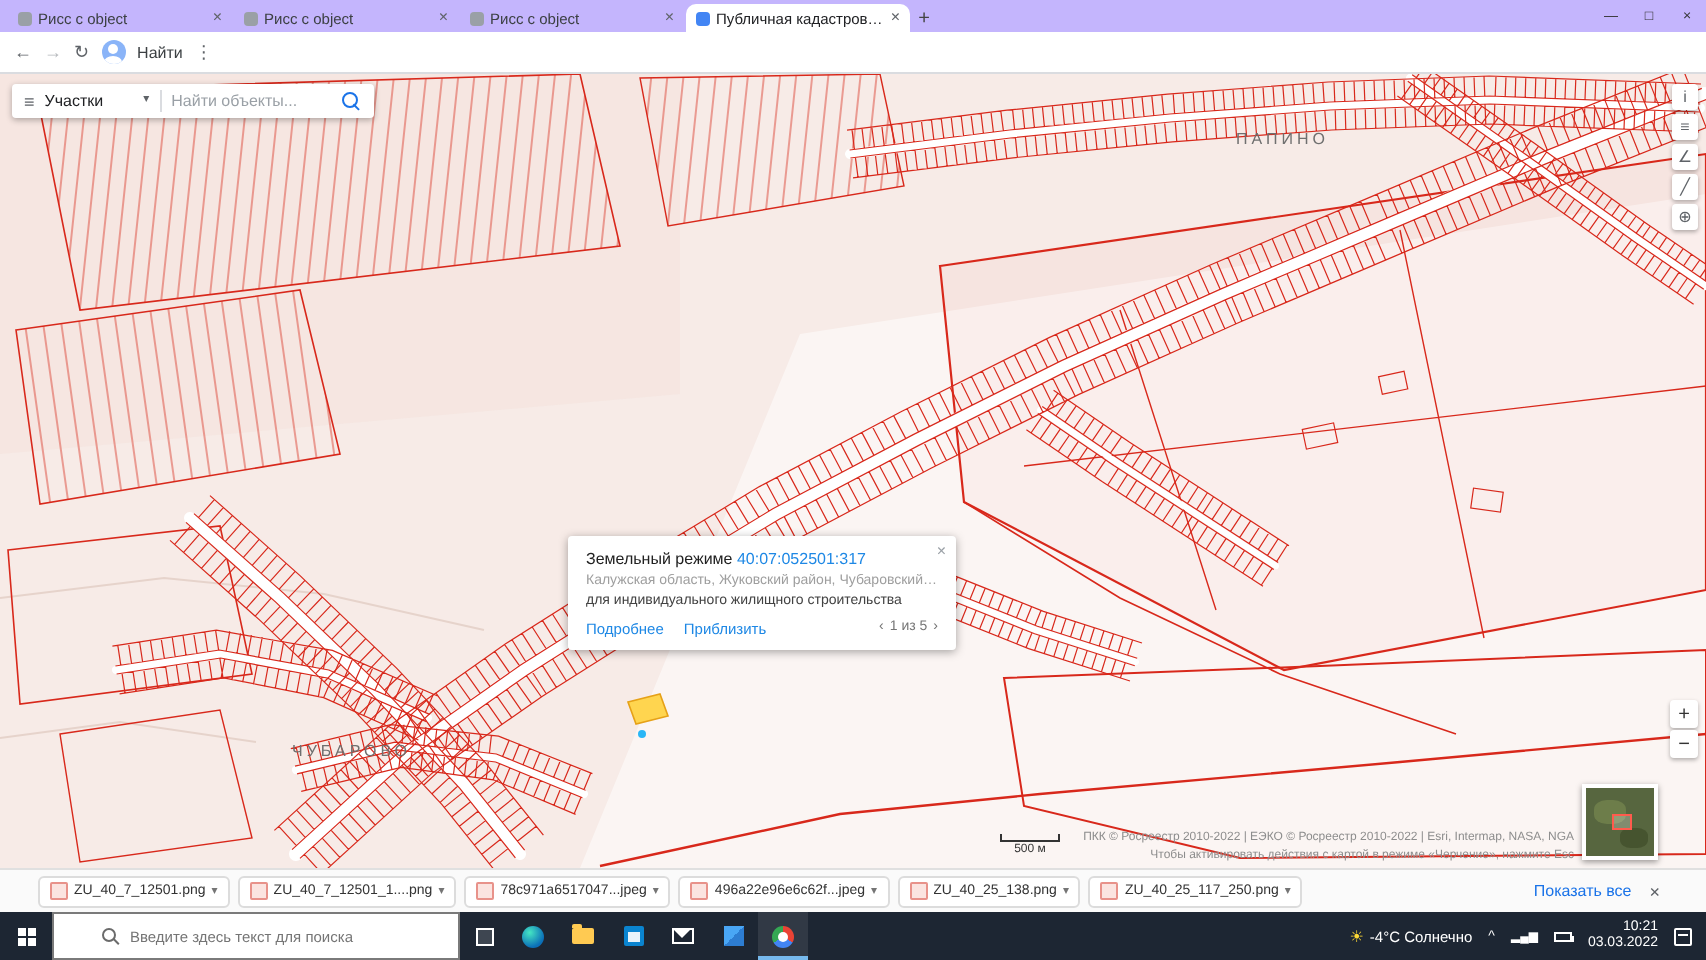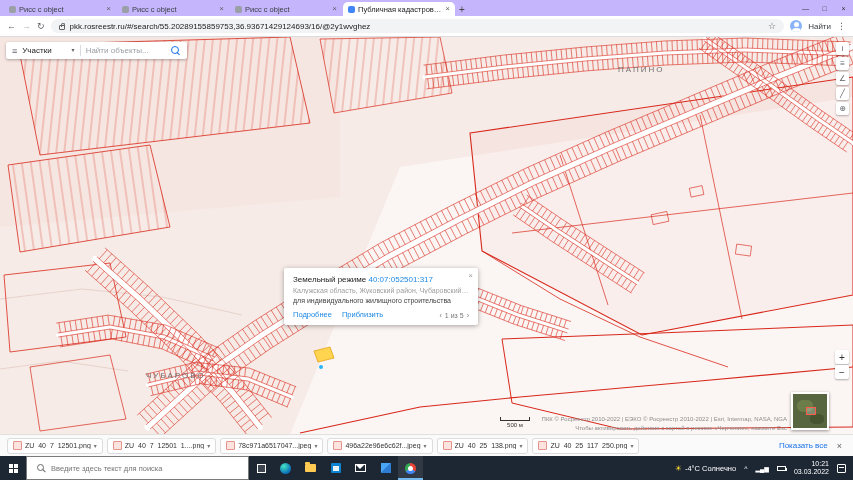--- a/index.html
+++ b/index.html
@@ -50,21 +50,21 @@
 
 .map-toolbar{position:absolute;right:4px;top:5px;display:flex;flex-direction:column;gap:2px;z-index:4}
 .mt-btn{width:13px;height:13px;background:#fff;border-radius:2px;box-shadow:0 1px 2px rgba(0,0,0,.3);display:flex;align-items:center;justify-content:center;font-size:8px;color:#5f6368}
 
 .popup{position:absolute;left:284px;top:231px;width:194px;background:#fff;border-radius:2px;box-shadow:0 1px 5px rgba(0,0,0,.35);padding:7px 9px 6px;z-index:5}
 .pp-close{position:absolute;right:5px;top:3px;font-size:8px;color:#9aa0a6}
 .pp-title{font-size:8px;color:#212121}
 .pp-num{color:#1e88e5}
 .pp-addr{font-size:7px;color:#9e9e9e;margin-top:3px;white-space:nowrap;overflow:hidden;text-overflow:ellipsis}
 .pp-usage{font-size:7px;color:#424242;margin-top:3px}
-.pp-footer{display:flex;align-items:flex-end;margin-top:6px}
+.pp-footer{display:flex;align-items:flex-start;margin-top:6px}
 .pp-link{font-size:7.5px;color:#1e88e5;margin-right:10px}
 .pp-pager{margin-left:auto;font-size:7px;color:#757575;display:flex;gap:3px;align-items:center}
 
 .map-label{position:absolute;font-size:8px;letter-spacing:2px;color:#6f6f6f;z-index:2}
 #lbl-papino{left:618px;top:28px}
 #lbl-chub{left:146px;top:334px}
 
 .zoom{position:absolute;right:4px;top:313px;display:flex;flex-direction:column;gap:1px;z-index:4}
 .zoom button{width:14px;height:14px;background:#fff;border:none;border-radius:2px;box-shadow:0 1px 2px rgba(0,0,0,.3);font-size:10px;color:#333;display:flex;align-items:center;justify-content:center;font-family:inherit;padding:0}
 
@@ -73,35 +73,35 @@
 .inset .blob2{position:absolute;right:3px;bottom:4px;width:14px;height:10px;background:#46542f;border-radius:40%}
 .inset .vp{position:absolute;left:13px;top:13px;width:10px;height:8px;border:1px solid #ff5b4d;background:rgba(255,255,255,.25)}
 
 .scalebar{position:absolute;left:500px;bottom:6px;z-index:2;color:#333}
 .sb-line{width:30px;height:4px;border-left:1px solid #333;border-right:1px solid #333;border-bottom:1px solid #333}
 .sb-label{font-size:6px;text-align:center;margin-top:1px}
 
 .attribution{position:absolute;right:66px;bottom:2px;text-align:right;font-size:6px;color:#8d8d8d;line-height:1.4;z-index:2;max-width:420px}
 
 
-.downloads{height:22px;background:#fafafa;border-top:1px solid #e0e0e0;display:flex;align-items:center;gap:4px;padding:0 7px;flex:0 0 auto}
+.downloads{height:22px;background:#fafafa;border-top:1px solid #e0e0e0;display:flex;align-items:center;gap:4px;padding:0 19px;flex:0 0 auto}
 .chip{height:16px;background:#fff;border:1px solid #dcdcdc;border-radius:3px;display:flex;align-items:center;gap:3px;padding:0 5px;max-width:118px;flex:0 0 auto}
 .chip-ico{width:9px;height:9px;background:#fbe4e0;border:1px solid #e8928a;border-radius:1px;flex:0 0 auto}
 .chip-name{font-size:7px;color:#333;white-space:nowrap;overflow:hidden;text-overflow:ellipsis}
 .chip-caret{font-size:6px;color:#757575}
 .dl-right{margin-left:auto;display:flex;align-items:center;gap:9px;padding-right:4px}
 .dl-showall{font-size:8px;color:#1a73e8}
 .dl-close{font-size:9px;color:#5f6368}
 
 
 .taskbar{height:24px;background:#1d2633;display:flex;align-items:stretch;flex:0 0 auto;color:#fff}
 .tb-start{width:26px;display:flex;align-items:center;justify-content:center}
 .win-logo{width:9px;height:9px;display:grid;grid-template-columns:4px 4px;grid-template-rows:4px 4px;gap:1px}
 .win-logo span{background:#fff}
-.tb-search{width:223px;background:#fff;display:flex;align-items:center;gap:5px;padding:0 10px;border:1px solid #7a7a7a}
+.tb-search{width:204px;background:#fff;display:flex;align-items:center;gap:5px;padding:0 24px;border:1px solid #7a7a7a}
 .tbs-mag{width:9px;height:9px;position:relative;flex:0 0 auto}
 .tbs-mag:before{content:"";position:absolute;width:5px;height:5px;border:1.2px solid #6b6b6b;border-radius:50%;left:0;top:0}
 .tbs-mag:after{content:"";position:absolute;width:3.5px;height:1.2px;background:#6b6b6b;transform:rotate(45deg);left:4.5px;top:6.5px}
 .tb-search input{border:none;outline:none;font-size:7.5px;color:#444;width:100%;font-family:inherit;background:transparent}
 .tb-taskview{width:24px;display:flex;align-items:center;justify-content:center}
 .tv-ico{width:9px;height:9px;border:1px solid #fff;background:rgba(255,255,255,.15)}
 .tb-app{width:25px;display:flex;align-items:center;justify-content:center;position:relative}
 .tb-app.active{background:rgba(255,255,255,.09);box-shadow:inset 0 -2px 0 #76b9ed}
 .ic-edge{width:11px;height:11px;border-radius:50%;background:radial-gradient(circle at 35% 30%,#45e6c3,#0b6fb8 70%)}
 .ic-folder{width:11px;height:8px;background:#ffca52;border-radius:1px;position:relative}
@@ -153,25 +153,20 @@
     <span>—</span>
     <span>□</span>
     <span>×</span>
   </div>
 </div>
 
 <div class="navbar">
   <span class="nav-ic">←</span>
   <span class="nav-ic dis">→</span>
   <span class="nav-ic">↻</span>
-  <div class="addr">
-    <span class="lock"></span>
-    <span class="url">pkk.rosreestr.ru/#/search/55.20289155859753,36.93671429124693/16/@2y1wvghez</span>
-    <span class="star">☆</span>
-  </div>
   <span class="avatar"></span>
   <span class="prof-label">Найти</span>
   <span class="menu-dots">⋮</span>
 </div>
 
 <div class="map">
   <svg id="map-svg" width="853" height="397" viewBox="0 0 853 397">
     <defs>
       <pattern id="stripesA" width="8" height="8" patternUnits="userSpaceOnUse" patternTransform="rotate(6)">
         <path d="M4 0V8" stroke="#dc4a3c" stroke-width="0.5"></path>

